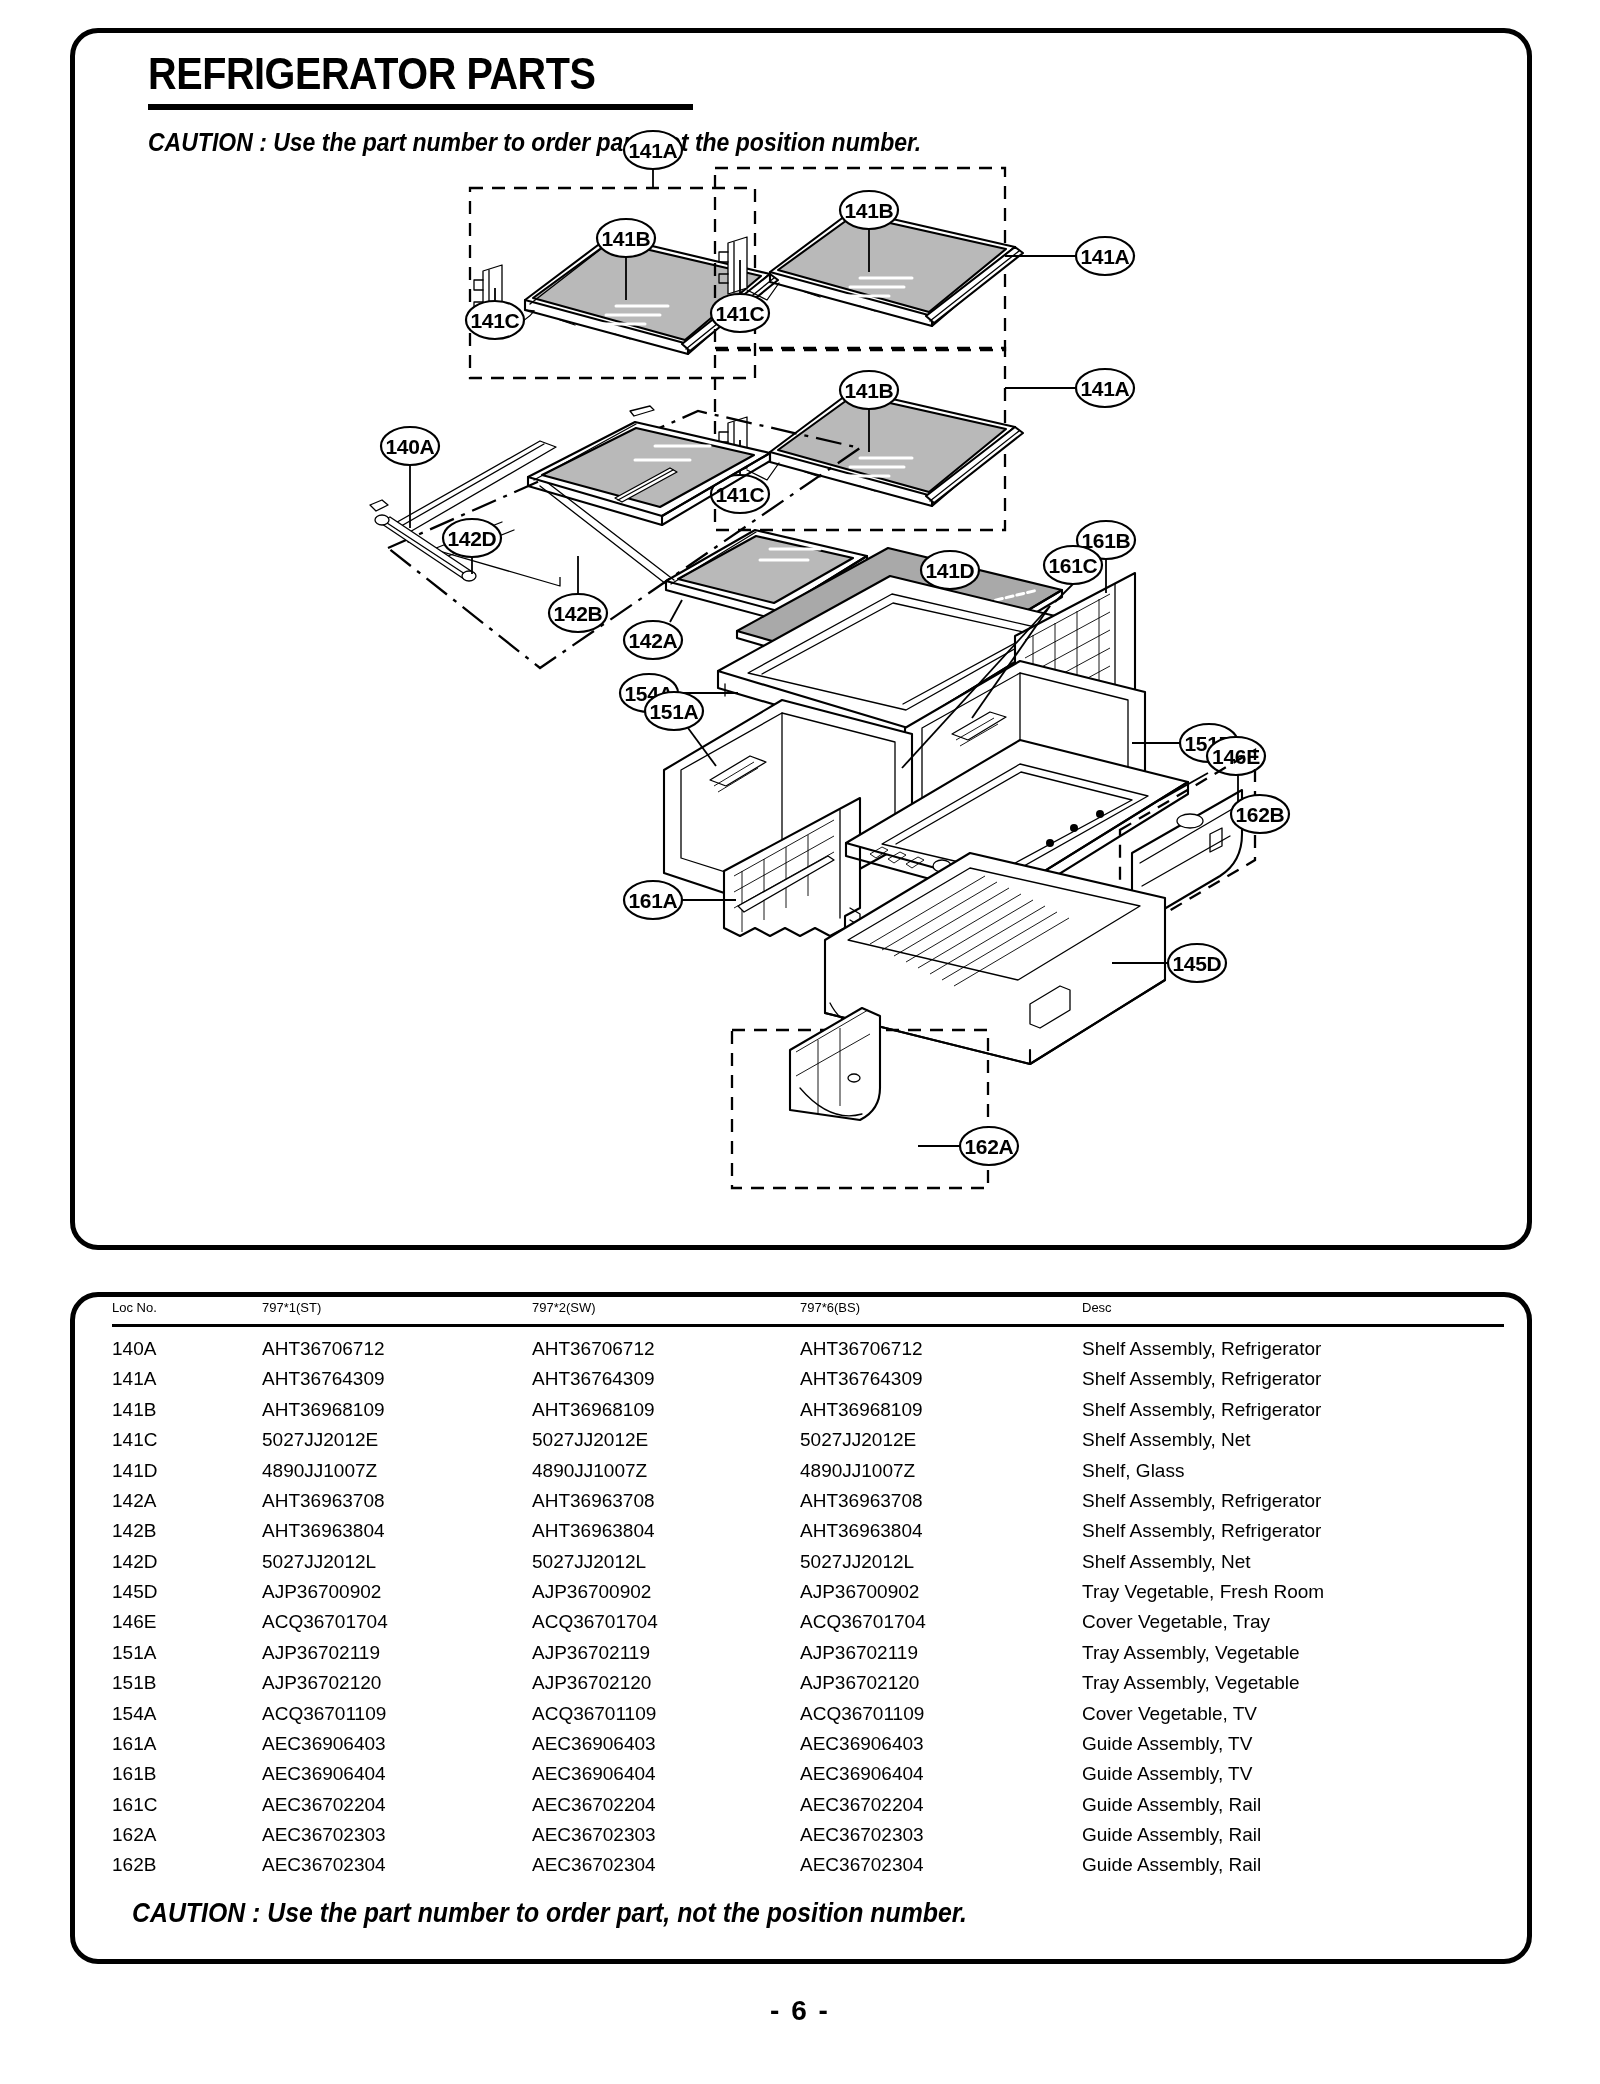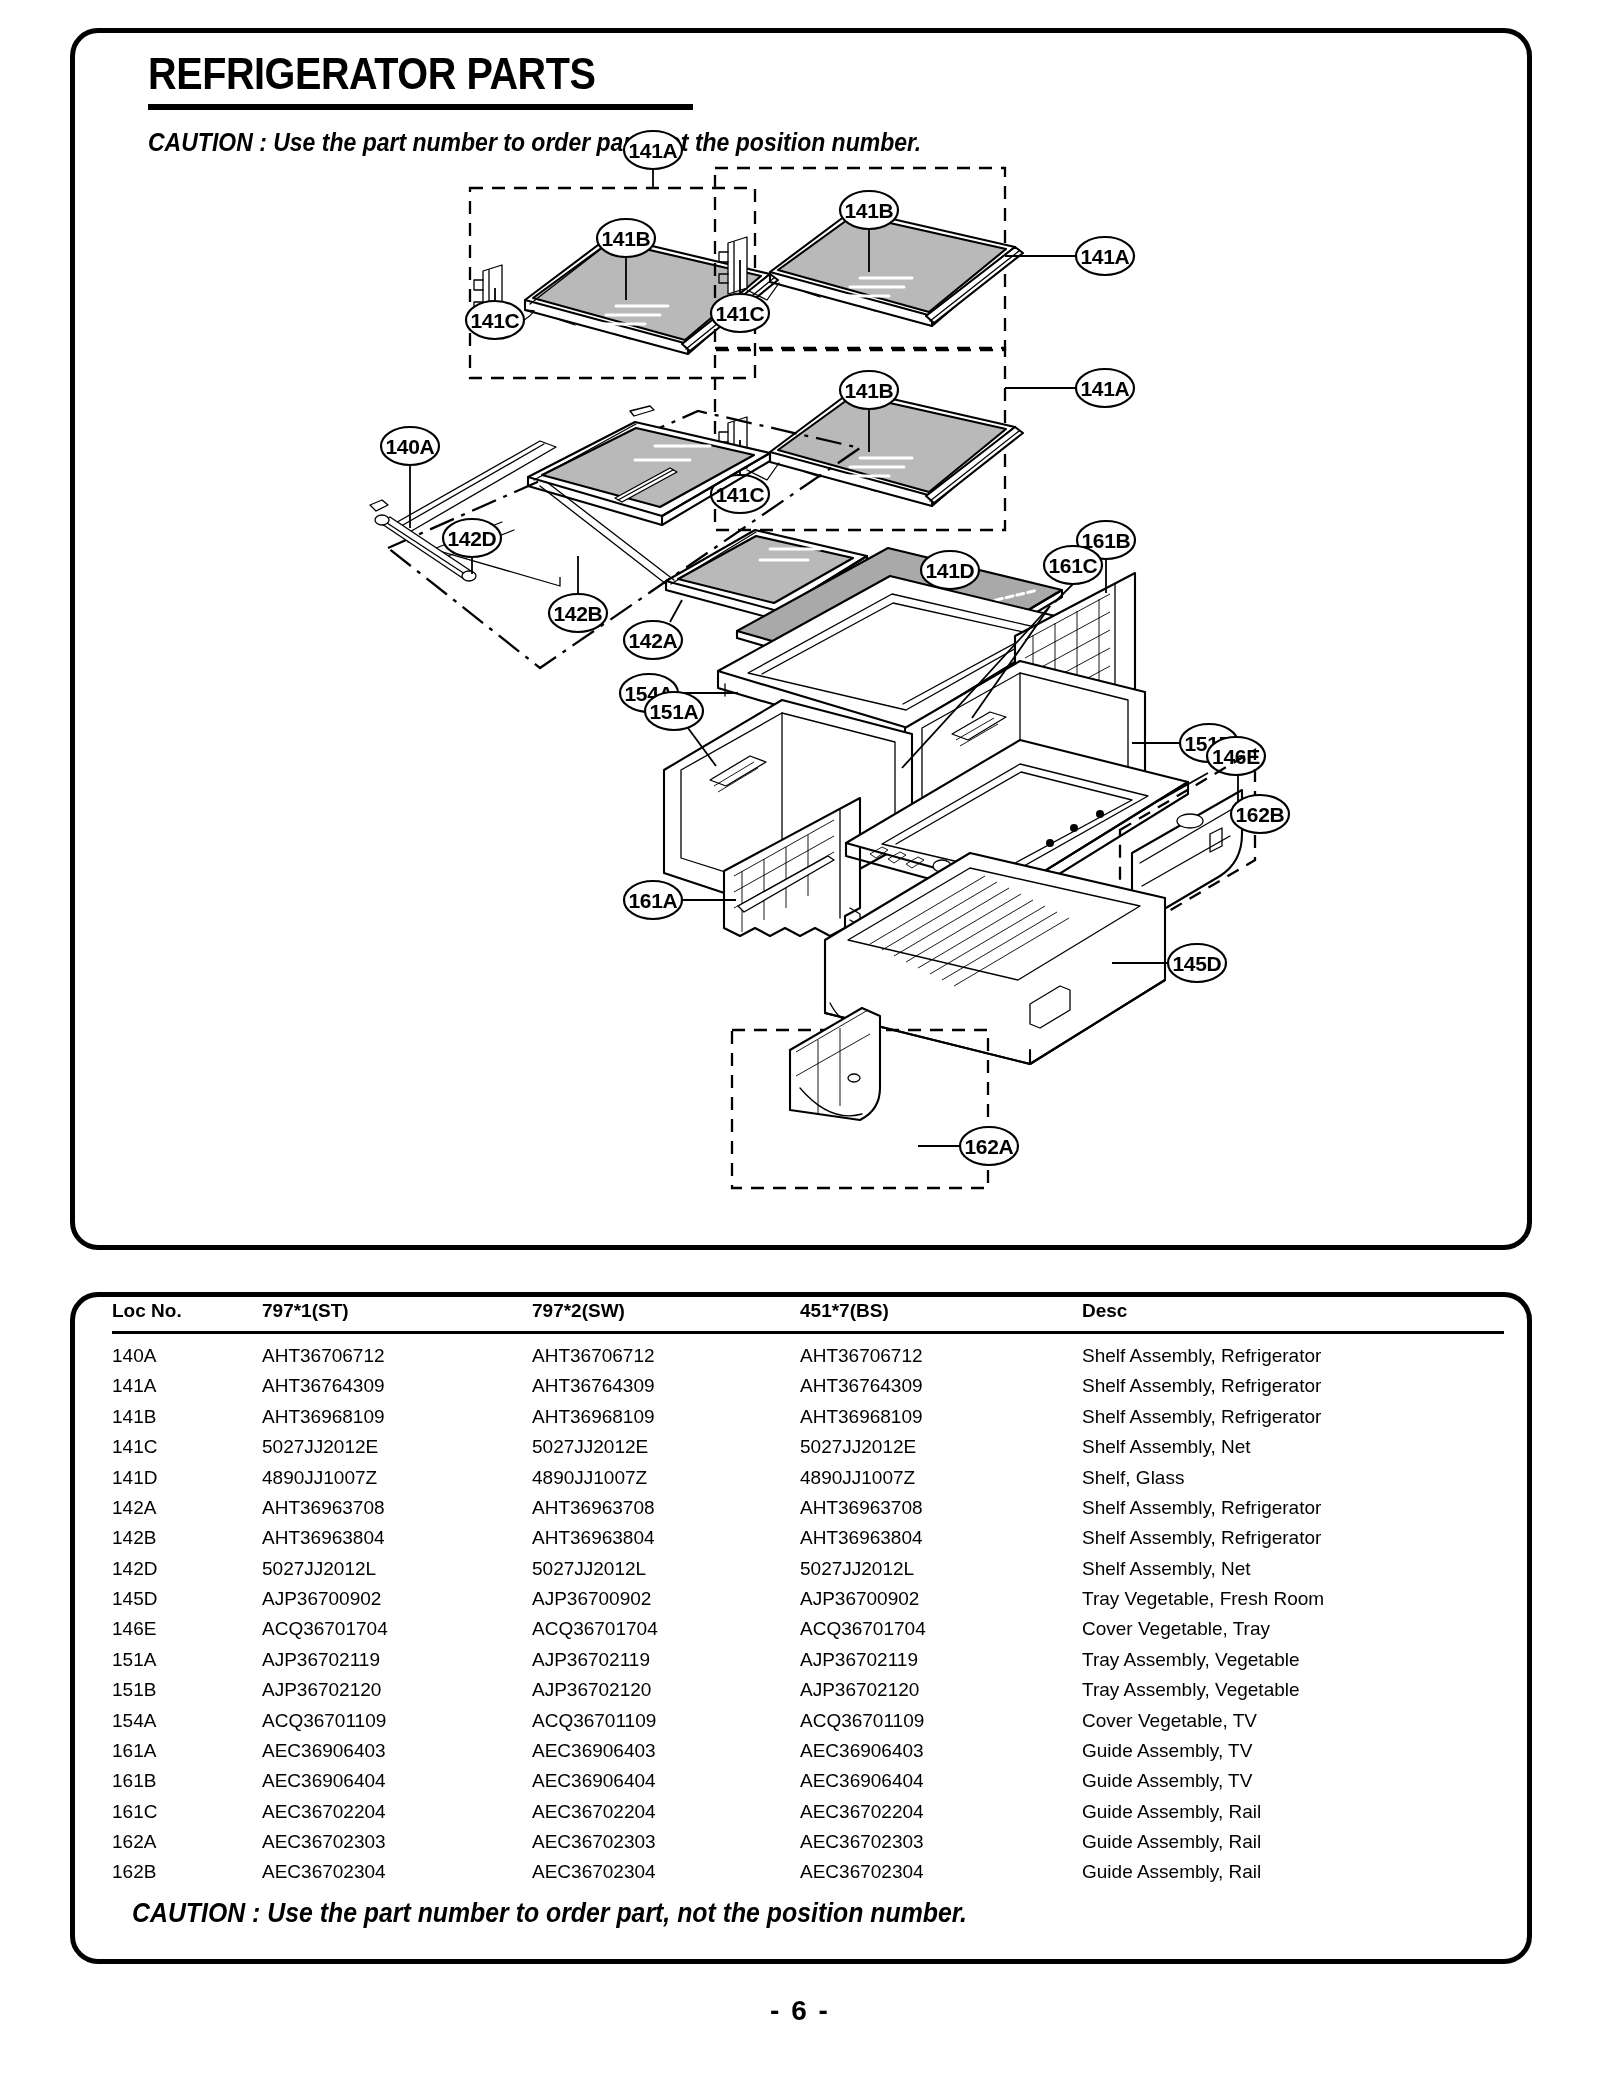--- a/index.html
+++ b/index.html
@@ -54,21 +54,21 @@
     letter-spacing:2px;
   }
 
   
   #parts-table{
     position:absolute;left:112px;top:1300px;width:1392px;
     border-collapse:collapse;
     font-size:19px;
   }
   #parts-table th{
-    font-size:19px;font-weight:bold;
+    font-size:13px;font-weight:normal;
     padding:0 0 9px 0;
     text-align:left;
     white-space:nowrap;
   }
   #parts-table thead tr{border-bottom:3px solid #000;}
   #parts-table td{
     padding:4.2px 0;
     white-space:nowrap;
     font-weight:400;
   }
@@ -490,21 +490,21 @@
   </svg>
 
   <div class="panel" id="table-panel"></div>
 
   <table id="parts-table">
     <thead>
       <tr>
         <th class="col-loc">Loc No.</th>
         <th class="col-a">797*1(ST)</th>
         <th class="col-b">797*2(SW)</th>
-        <th class="col-c">451*7(BS)</th>
+        <th class="col-c">797*6(BS)</th>
         <th class="col-desc">Desc</th>
       </tr>
     </thead>
     <tbody id="parts-table-body">
         <tr>
           <td class="col-loc">140A</td>
           <td class="col-a">AHT36706712</td>
           <td class="col-b">AHT36706712</td>
           <td class="col-c">AHT36706712</td>
           <td class="col-desc">Shelf Assembly, Refrigerator</td>

